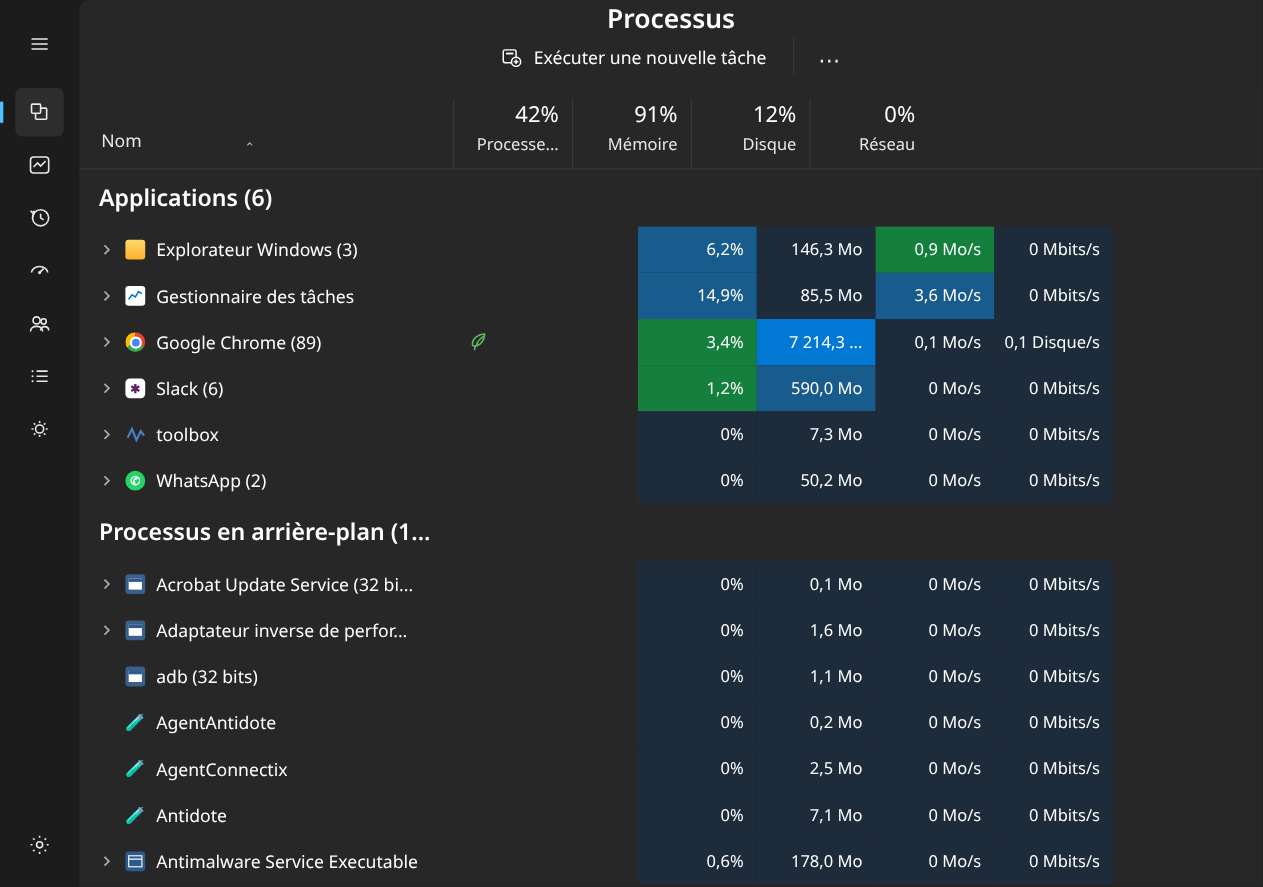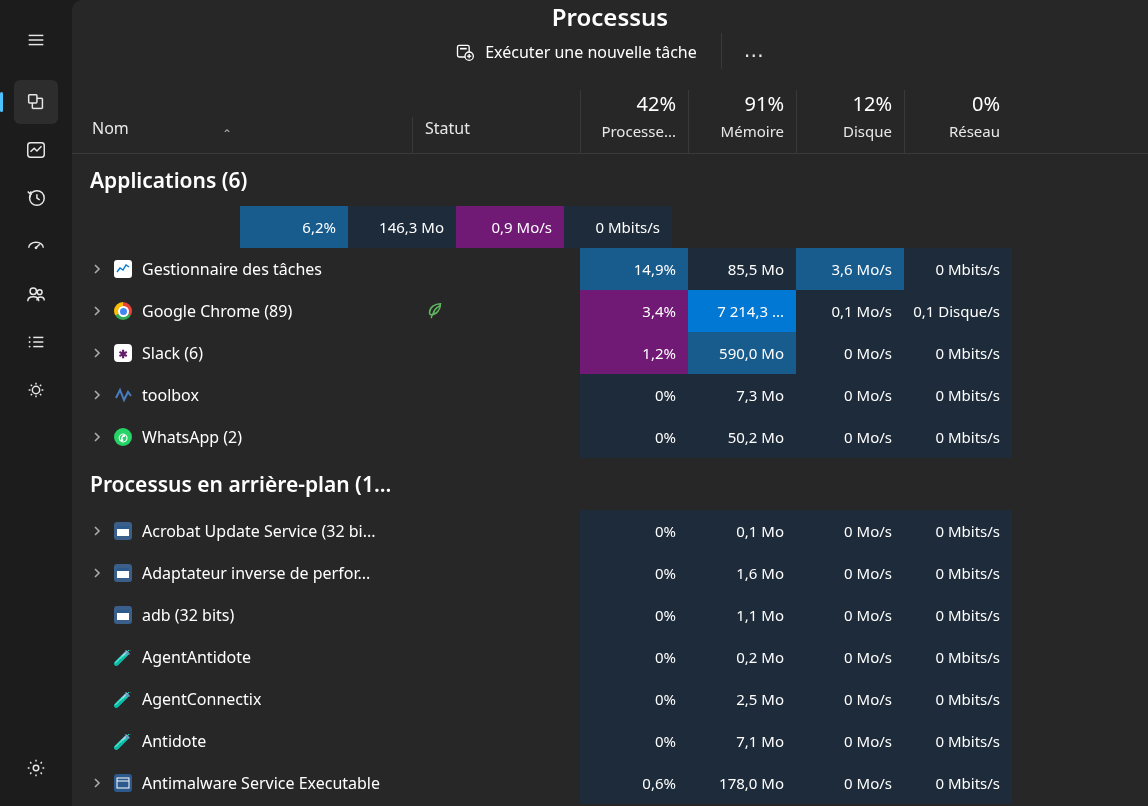--- a/index.html
+++ b/index.html
@@ -140,21 +140,21 @@
 .cell-m {
   width: 108px;
   display: flex; align-items: center; justify-content: flex-end;
   padding-right: 12px;
   font-size: 15px;
   border-left: none;
 }
 .cell-gpu { flex: 1; }
 
 .heat-0 { background: #1d2b3a; }
-.heat-1 { background: #701a75; }
+.heat-1 { background: #15803d; }
 .heat-2 { background: #185b8d; }
 .heat-3 { background: #0078d4; }
 
 .app-icon {
   width: 18px; height: 18px;
   display: inline-flex; align-items: center; justify-content: center;
   border-radius: 3px;
   font-size: 11px; font-weight: bold;
 }
 .icon-folder { background: linear-gradient(#ffd869, #ffb02e); }
@@ -263,23 +263,20 @@
       <div class="more-btn">⋯</div>
     </div>
   </div>
 
   <div class="table-wrap">
     <div class="thead">
       <div class="col-name">
         <span class="sort-caret">⌃</span>
         <span>Nom</span>
       </div>
-      <div class="col-status">
-        <span>Statut</span>
-      </div>
       <div class="col-m">
         <span class="pct">42%</span>
         <span class="lbl">Processe...</span>
       </div>
       <div class="col-m">
         <span class="pct">91%</span>
         <span class="lbl">Mémoire</span>
       </div>
       <div class="col-m">
         <span class="pct">12%</span>
@@ -295,20 +292,29 @@
     <div id="tbody">
         <div class="group-row">
           <div style="width:508px;white-space:nowrap;overflow:hidden;text-overflow:ellipsis">Applications (6)</div>
           <div class="cell-m heat-0"></div>
           <div class="cell-m heat-0"></div>
           <div class="cell-m heat-0"></div>
           <div class="cell-m heat-0"></div>
           <div class="cell-gpu"></div>
         </div>
         <div class="row">
+          <div class="cell-name">
+            <span class="expander">
+              <svg width="12" height="12" viewBox="0 0 12 12" fill="none" stroke="#aaa" stroke-width="1.6">
+                <polyline points="4,2 8,6 4,10"></polyline>
+              </svg>
+            </span>
+            <span class="app-icon icon-folder"></span>
+            <span class="proc-text">Explorateur Windows (3)</span>
+          </div>
           <div class="cell-status"></div>
           <div class="cell-m heat-2">6,2%</div>
           <div class="cell-m heat-0">146,3 Mo</div>
           <div class="cell-m heat-1">0,9 Mo/s</div>
           <div class="cell-m heat-0">0 Mbits/s</div>
           <div class="cell-gpu"></div>
         </div>
         <div class="row">
           <div class="cell-name">
             <span class="expander">

